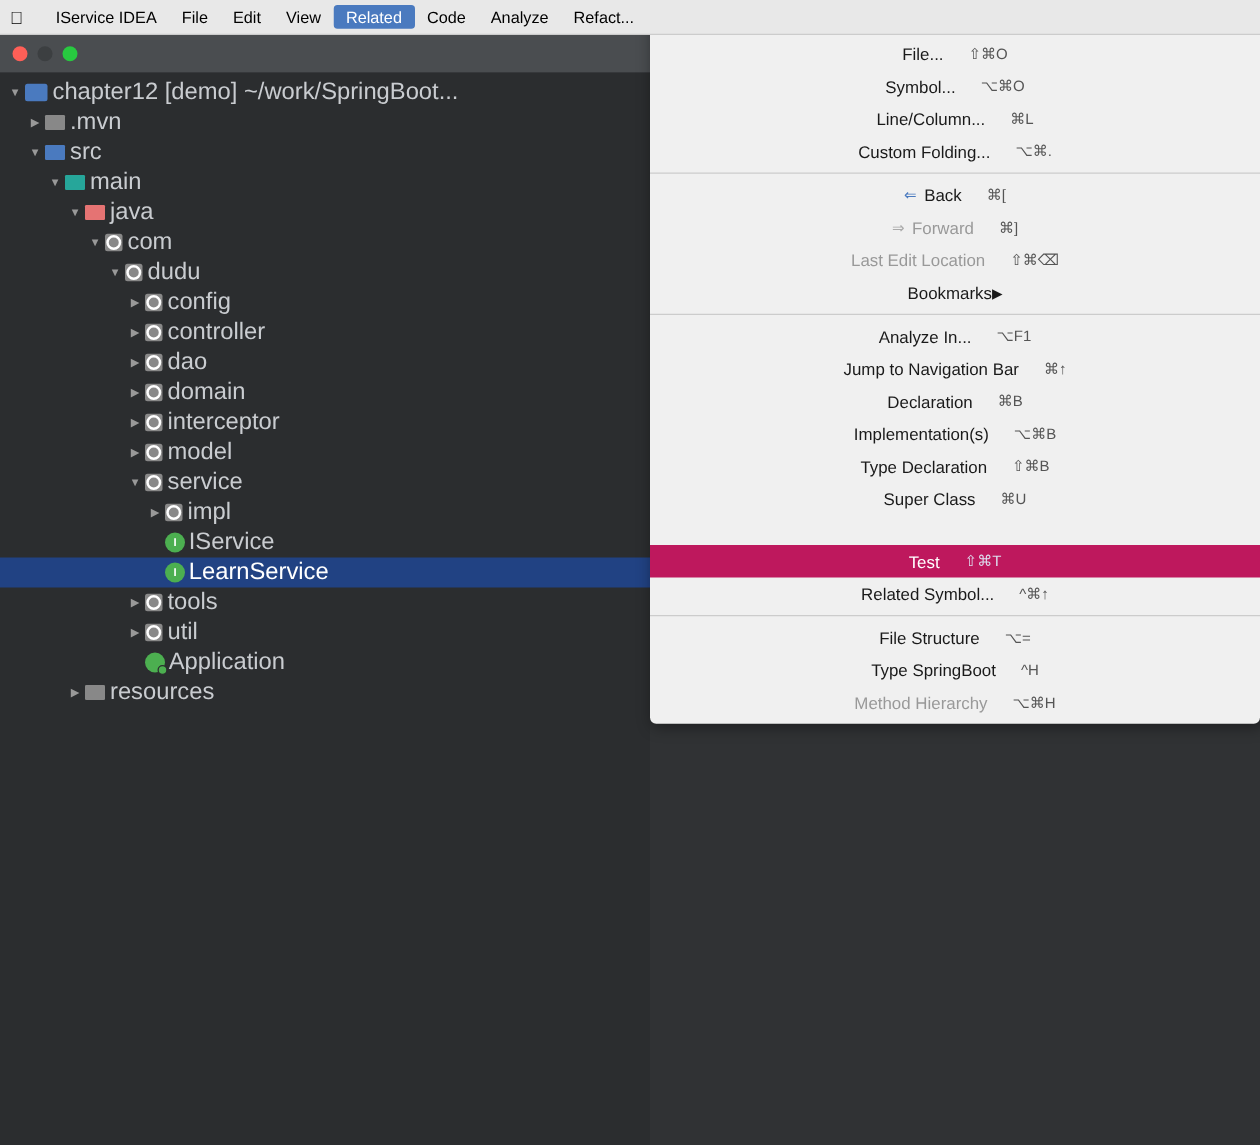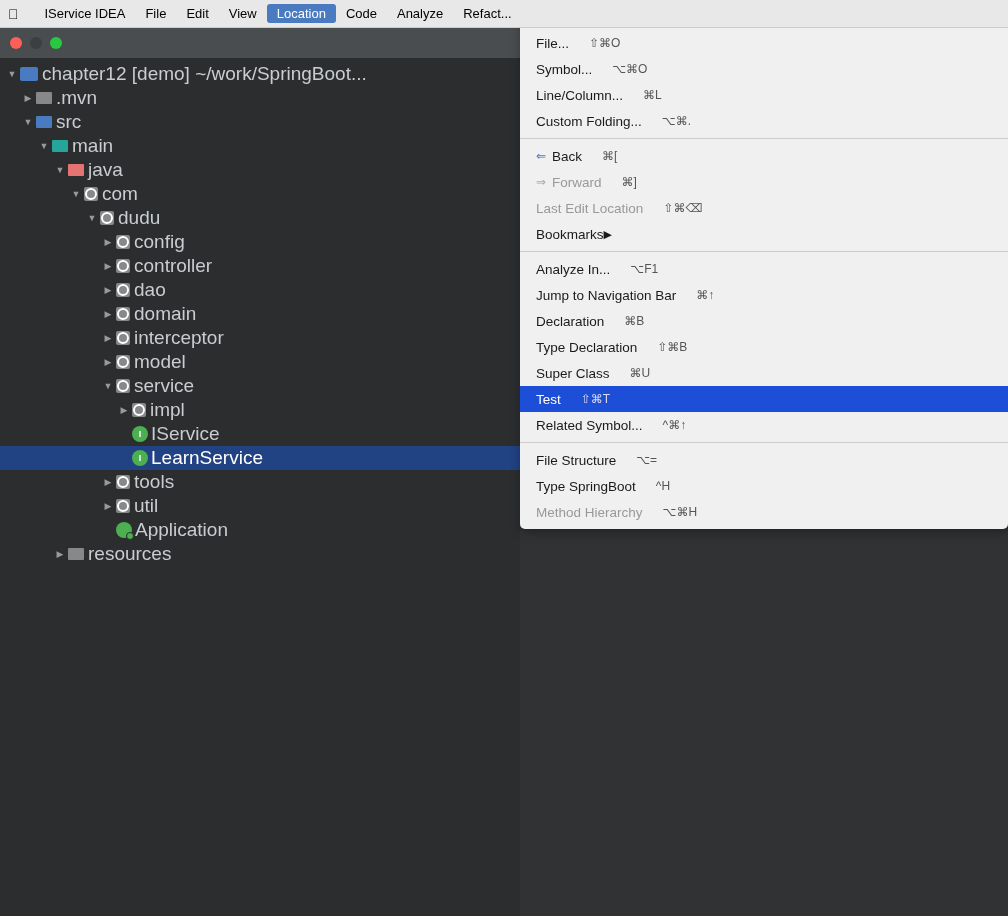--- a/index.html
+++ b/index.html
@@ -177,30 +177,31 @@
 
     .menu-section-divider {
       height: 1px;
       background: #ccc;
       margin: 4px 0;
     }
 
     .dropdown-item {
       display: flex;
       align-items: center;
-      justify-content: flex-start;
+      justify-content: center;
       padding: 0 16px;
       height: 26px;
       font-size: 13.5px;
       color: #1a1a1a;
       cursor: pointer;
     }
     .dropdown-item.highlighted {
-      background: #1d4ed8;
+      background: #be185d;
       color: #fff;
+      margin-top: 24px;
     }
     .dropdown-item.disabled {
       color: #999;
       cursor: default;
     }
     .dropdown-item .shortcut {
       color: #555;
       font-size: 12px;
       margin-left: 20px;
     }
@@ -226,21 +227,21 @@
   </style>
 </head>
 <body>
 
 <div class="menu-bar">
   <span class="apple-logo"></span>
   <span class="menu-item">IService IDEA</span>
   <span class="menu-item">File</span>
   <span class="menu-item">Edit</span>
   <span class="menu-item">View</span>
-  <span class="menu-item active">Location</span>
+  <span class="menu-item active">Related</span>
   <span class="menu-item">Code</span>
   <span class="menu-item">Analyze</span>
   <span class="menu-item">Refact...</span>
 </div>
 
 <div class="title-bar">
   <div class="traffic-light tl-close"></div>
   <div class="traffic-light tl-min" style="background:#3c3f41;"></div>
   <div class="traffic-light tl-max"></div>
 </div>
@@ -452,20 +453,24 @@
     <div class="dropdown-item">
       <span class="item-label">Jump to Navigation Bar</span>
       <span class="shortcut">⌘↑</span>
     </div>
 
     <div class="dropdown-item">
       <span class="item-label">Declaration</span>
       <span class="shortcut">⌘B</span>
     </div>
 
+    <div class="dropdown-item">
+      <span class="item-label">Implementation(s)</span>
+      <span class="shortcut">⌥⌘B</span>
+    </div>
 
     <div class="dropdown-item">
       <span class="item-label">Type Declaration</span>
       <span class="shortcut">⇧⌘B</span>
     </div>
 
     <div class="dropdown-item">
       <span class="item-label">Super Class</span>
       <span class="shortcut">⌘U</span>
     </div>

